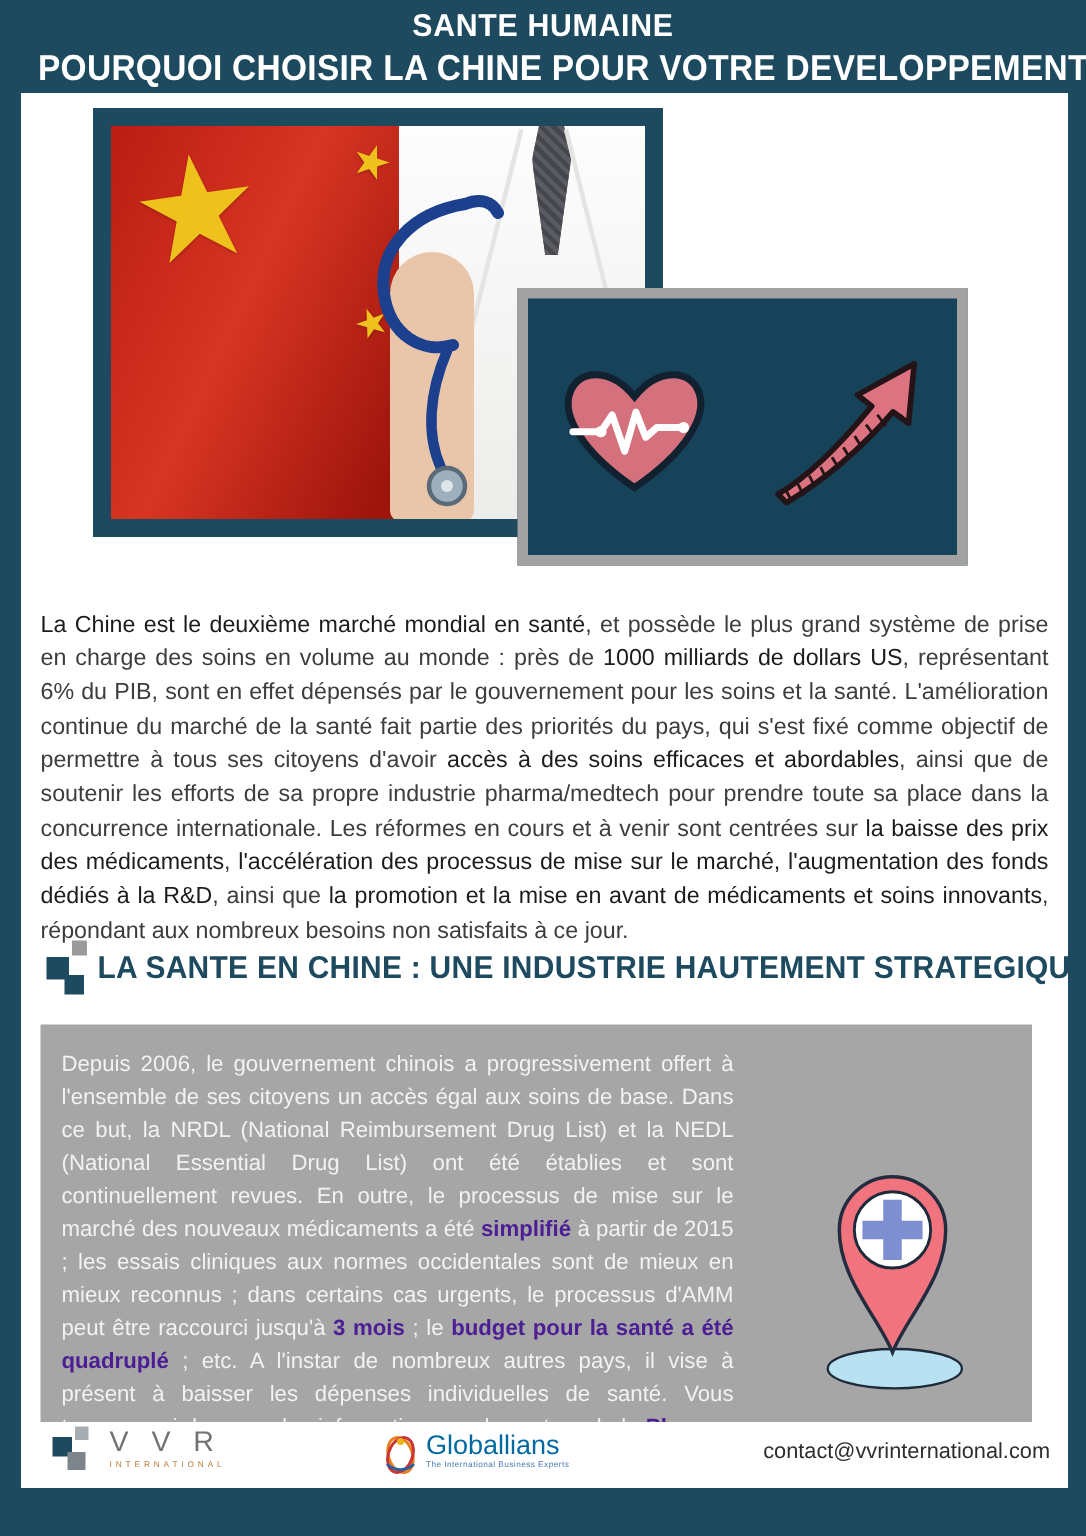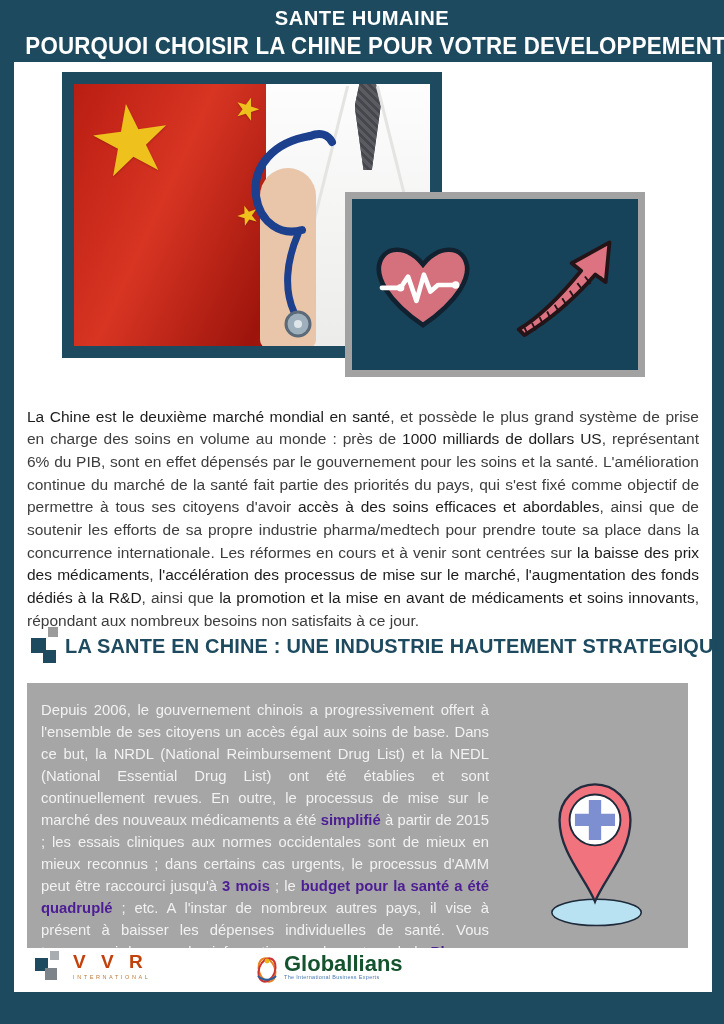--- a/index.html
+++ b/index.html
@@ -54,25 +54,25 @@
   .gray-text .b{font-weight:700;color:#4c1d95;}
   .pin-wrap{position:absolute;right:28px;top:66px;width:130px;height:185px;}
   
   .footer{position:absolute;left:0;bottom:0;width:100%;height:44px;background:#fff;}
   .vvr{position:absolute;left:21px;top:3px;display:flex;align-items:flex-start;}
   .vvr-mark{position:relative;width:30px;height:34px;}
   .vvr-mark .a{position:absolute;left:0;top:7px;width:13px;height:13px;background:#1d4a5f;}
   .vvr-mark .b2{position:absolute;left:15px;top:0;width:9px;height:9px;background:#a7adb1;}
   .vvr-mark .c{position:absolute;left:10px;top:17px;width:12px;height:12px;background:#7d858b;}
   .vvr-text{margin-left:8px;}
-  .vvr-name{color:#c2410c;font-size:19px;font-weight:700;letter-spacing:5px;line-height:22px;}
+  .vvr-name{color:#737373;font-size:19px;font-weight:400;letter-spacing:5px;line-height:22px;}
   .vvr-sub{color:#c07a3a;font-size:5.5px;letter-spacing:2.6px;margin-top:1px;}
   .glob{position:absolute;left:240px;top:6px;display:flex;align-items:flex-start;}
   .glob-text{margin-left:4px;}
-  .glob-name{color:#14532d;font-size:22px;font-weight:700;line-height:19px;}
+  .glob-name{color:#0369a1;font-size:18px;font-weight:400;line-height:19px;}
   .glob-sub{color:#4a7ab0;font-size:5.5px;margin-top:1px;letter-spacing:.3px;}
   .contact{position:absolute;right:12px;top:12px;font-size:14.5px;color:#2e2e2e;}
 </style>
 </head>
 <body>
 
 <div class="page">
 
   <div class="header">
     <div class="l1">SANTE HUMAINE</div>
@@ -166,16 +166,17 @@
           <ellipse cx="13" cy="16" rx="8" ry="12" fill="none" stroke="#e8821e" stroke-width="2" transform="rotate(-18 13 16)"></ellipse>
           <ellipse cx="13" cy="16" rx="8" ry="12" fill="none" stroke="#cc3333" stroke-width="2" transform="rotate(20 13 16)"></ellipse>
           <path d="M4,22 C9,27 17,27 22,22" fill="none" stroke="#2b5f9c" stroke-width="2"></path>
           <circle cx="13" cy="7" r="2.4" fill="#e8b71a"></circle>
         </svg>
         <div class="glob-text">
           <div class="glob-name">Globallians</div>
           <div class="glob-sub">The International Business Experts</div>
         </div>
       </div>
+      <div class="contact">contact@vvrinternational.com</div>
     </div>
 
   </div>
 </div>
 
 </body></html>

